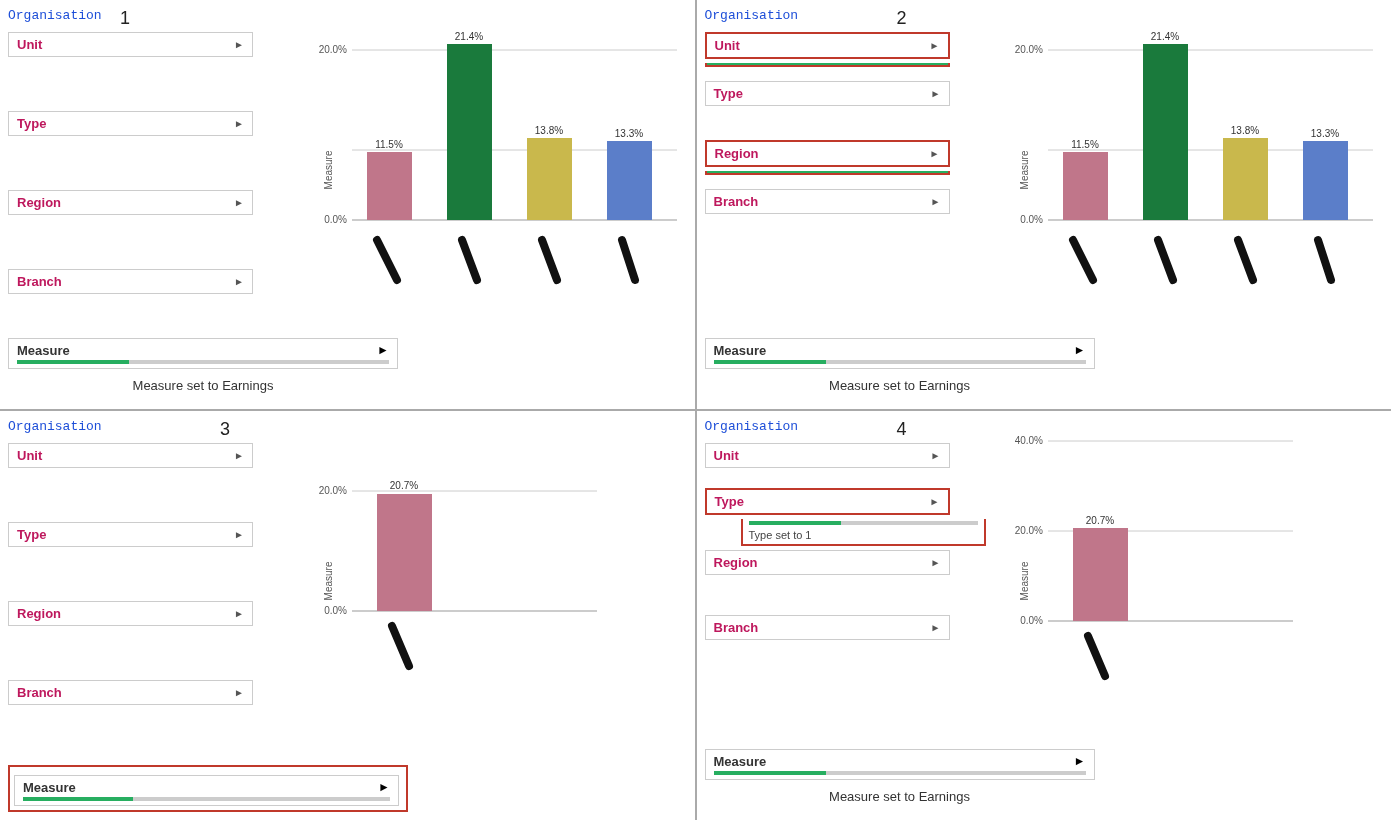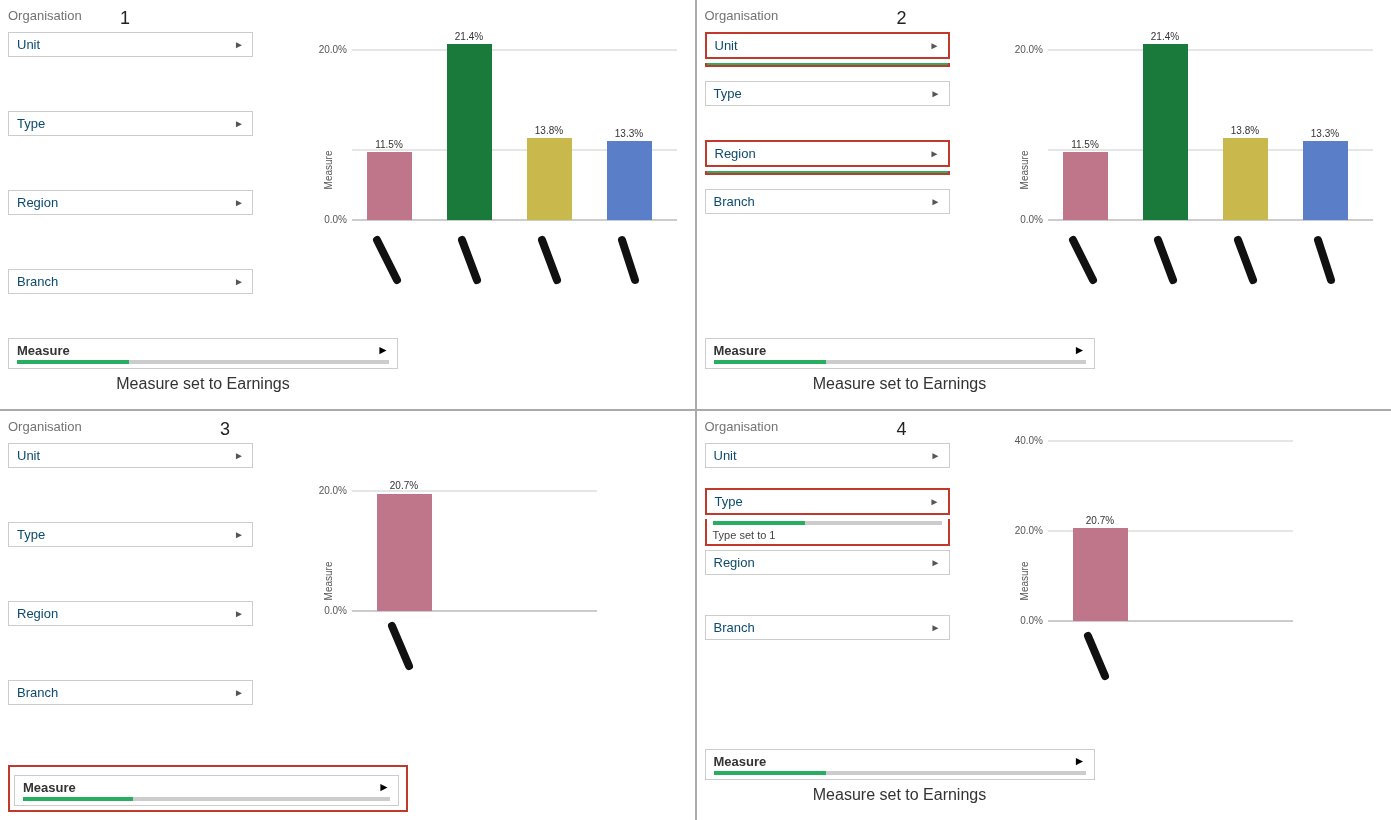--- a/index.html
+++ b/index.html
@@ -31,43 +31,45 @@
 
     .panel-number {
       position: absolute;
       font-size: 18px;
       font-weight: normal;
       color: #222;
     }
 
     .org-label {
       font-size: 13px;
-      color: #737373;
+      color: #1d4ed8;
       margin-bottom: 6px;
+      font-family: Liberation Mono, monospace;
     }
 
     .filter-row {
       display: flex;
       align-items: center;
       justify-content: space-between;
       border: 1px solid #ccc;
       padding: 4px 8px;
       margin-bottom: 4px;
       cursor: pointer;
       background: #fff;
       width: 245px;
     }
 
     .filter-row.highlighted {
       border: 2px solid #c0392b;
     }
 
     .filter-row .filter-label {
       font-size: 13px;
-      color: #0c4a6e;
+      color: #be185d;
+      font-weight: bold;
     }
 
     .filter-row .arrow {
       font-size: 10px;
       color: #555;
     }
 
     .measure-row {
       display: flex;
       align-items: center;
@@ -87,21 +89,21 @@
     }
 
     .measure-row .green-bar-measure {
       height: 4px;
       background: linear-gradient(to right, #27ae60 30%, #ccc 30%);
       margin-top: 2px;
       width: 100%;
     }
 
     .measure-set-text {
-      font-size: 16px;
+      font-size: 13px;
       color: #333;
       text-align: center;
       margin-top: 0;
     }
   </style>
 </head>
 <body>
 
 <div class="grid">
 
@@ -321,21 +323,21 @@
       <div class="filter-row">
         <span class="filter-label">Unit</span>
         <span class="arrow">►</span>
       </div>
       <div style="height:16px;"></div>
 
       <div class="filter-row highlighted">
         <span class="filter-label">Type</span>
         <span class="arrow">►</span>
       </div>
-      <div style="background:#fff;border-left:2px solid #c0392b;border-right:2px solid #c0392b;border-bottom:2px solid #c0392b;padding:2px 6px;width:245px;margin-bottom:4px;">
+      <div style="background:#fff;border-left:2px solid #c0392b;border-right:2px solid #c0392b;border-bottom:2px solid #c0392b;padding:2px 6px;width:245px;margin-bottom:4px;margin-left:36px;">
         <div style="height:4px;background:linear-gradient(to right, #27ae60 40%, #ccc 40%);margin-bottom:3px;"></div>
         <span style="font-size:11px;color:#444;">Type set to 1</span>
       </div>
 
       <div class="filter-row">
         <span class="filter-label">Region</span>
         <span class="arrow">►</span>
       </div>
       <div style="height:36px;"></div>
 

